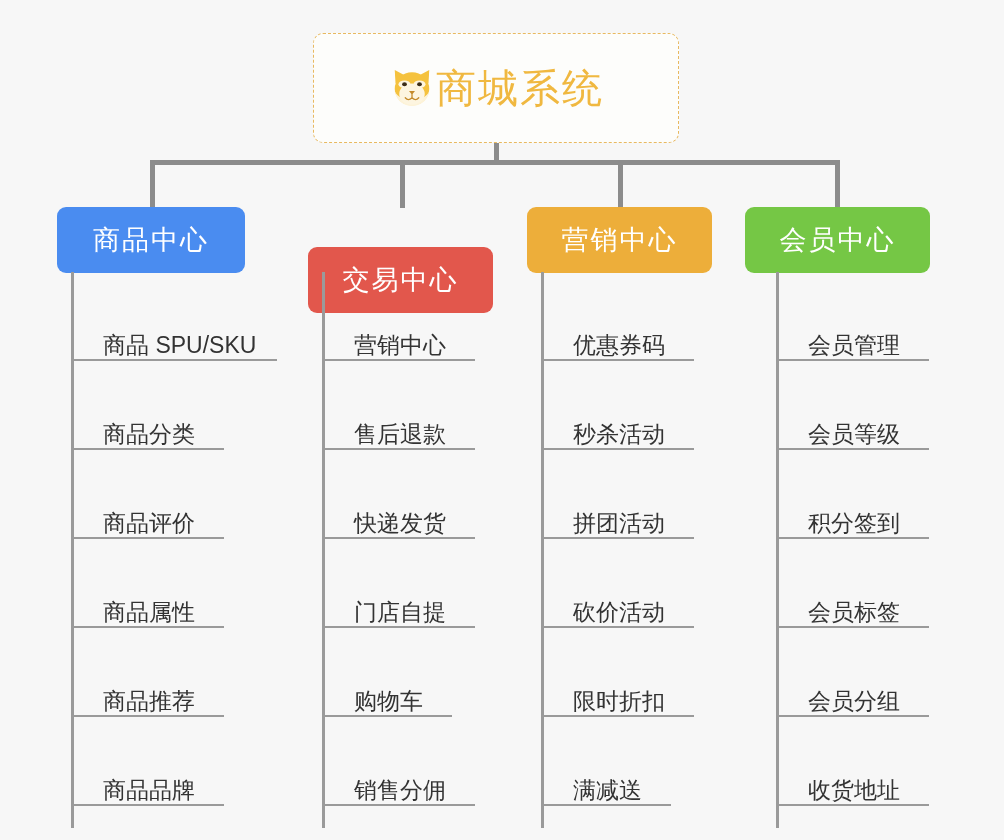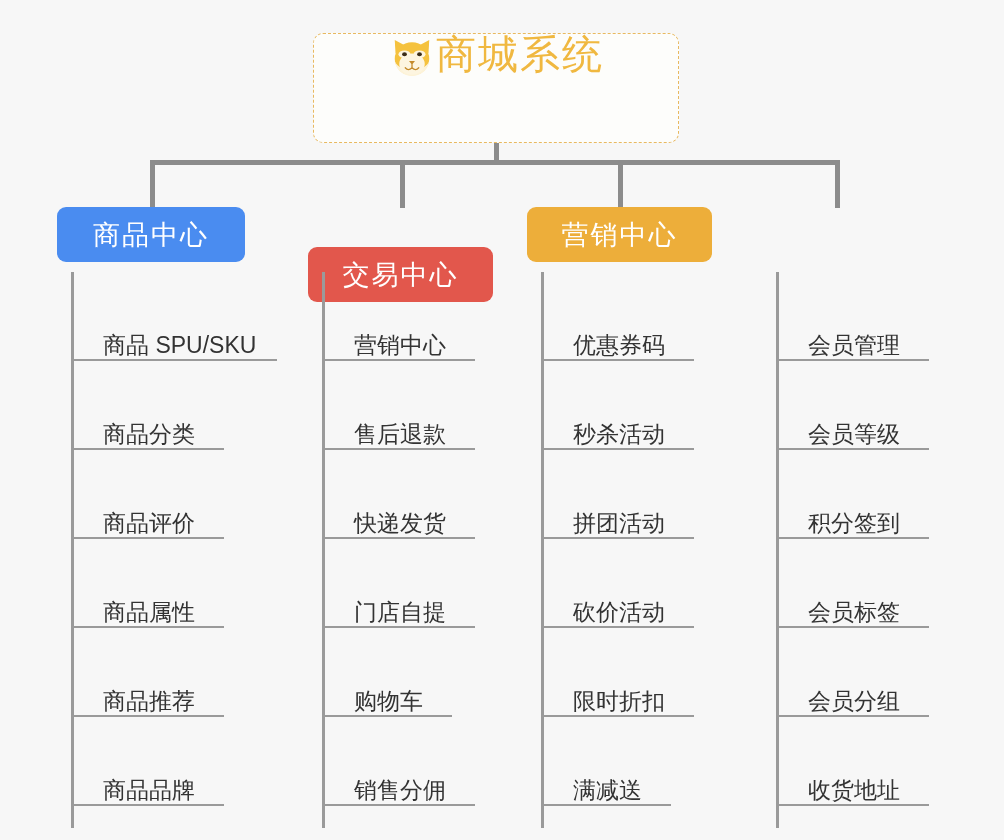--- a/index.html
+++ b/index.html
@@ -24,21 +24,21 @@
     position: absolute;
     left: 313px;
     top: 33px;
     width: 366px;
     height: 110px;
     box-sizing: border-box;
     background: #fdfdfb;
     border: 1px dashed #e8b960;
     border-radius: 10px;
     display: flex;
-    align-items: flex-start;
+    align-items: center;
     justify-content: center;
   }
   #root-icon {
     width: 48px;
     height: 48px;
     flex: 0 0 48px;
     position: relative;
     display: block;
   }
   #root-title {
@@ -54,21 +54,21 @@
     position: absolute;
     background: #8c8c8c;
   }
   .conn-v { width: 5px; }
   .conn-h { height: 5px; }
 
   
   .cat-box {
     position: absolute;
     top: 207px;
-    height: 55px;
+    height: 66px;
     border-radius: 9px;
     display: flex;
     align-items: center;
     justify-content: center;
     color: #ffffff;
     font-size: 27px;
     letter-spacing: 2px;
     white-space: nowrap;
   }
 
@@ -149,20 +149,23 @@
 
   <div class="cat-box" style="left: 57px; width: 188px; background: rgb(74, 140, 240);">
     <span>商品中心</span>
   </div>
   <div class="cat-box" style="left: 308px; width: 185px; background: rgb(226, 87, 76); margin-top: 40px;">
     <span>交易中心</span>
   </div>
   <div class="cat-box" style="left: 527px; width: 185px; background: rgb(237, 174, 58);">
     <span>营销中心</span>
   </div>
+  <div class="cat-box" style="left: 745px; width: 185px; background: rgb(117, 199, 69);">
+    <span>会员中心</span>
+  </div>
 
   <div class="leaf-col" style="left:71px;">
     <div class="leaf-rail" style="height:556px;"></div>
     <div class="leaf-item">
       <span class="leaf-label">商品 SPU/SKU</span>
       <span class="leaf-underline" style="width:206px;"></span>
     </div>
     <div class="leaf-item">
       <span class="leaf-label">商品分类</span>
       <span class="leaf-underline" style="width:153px;"></span>

